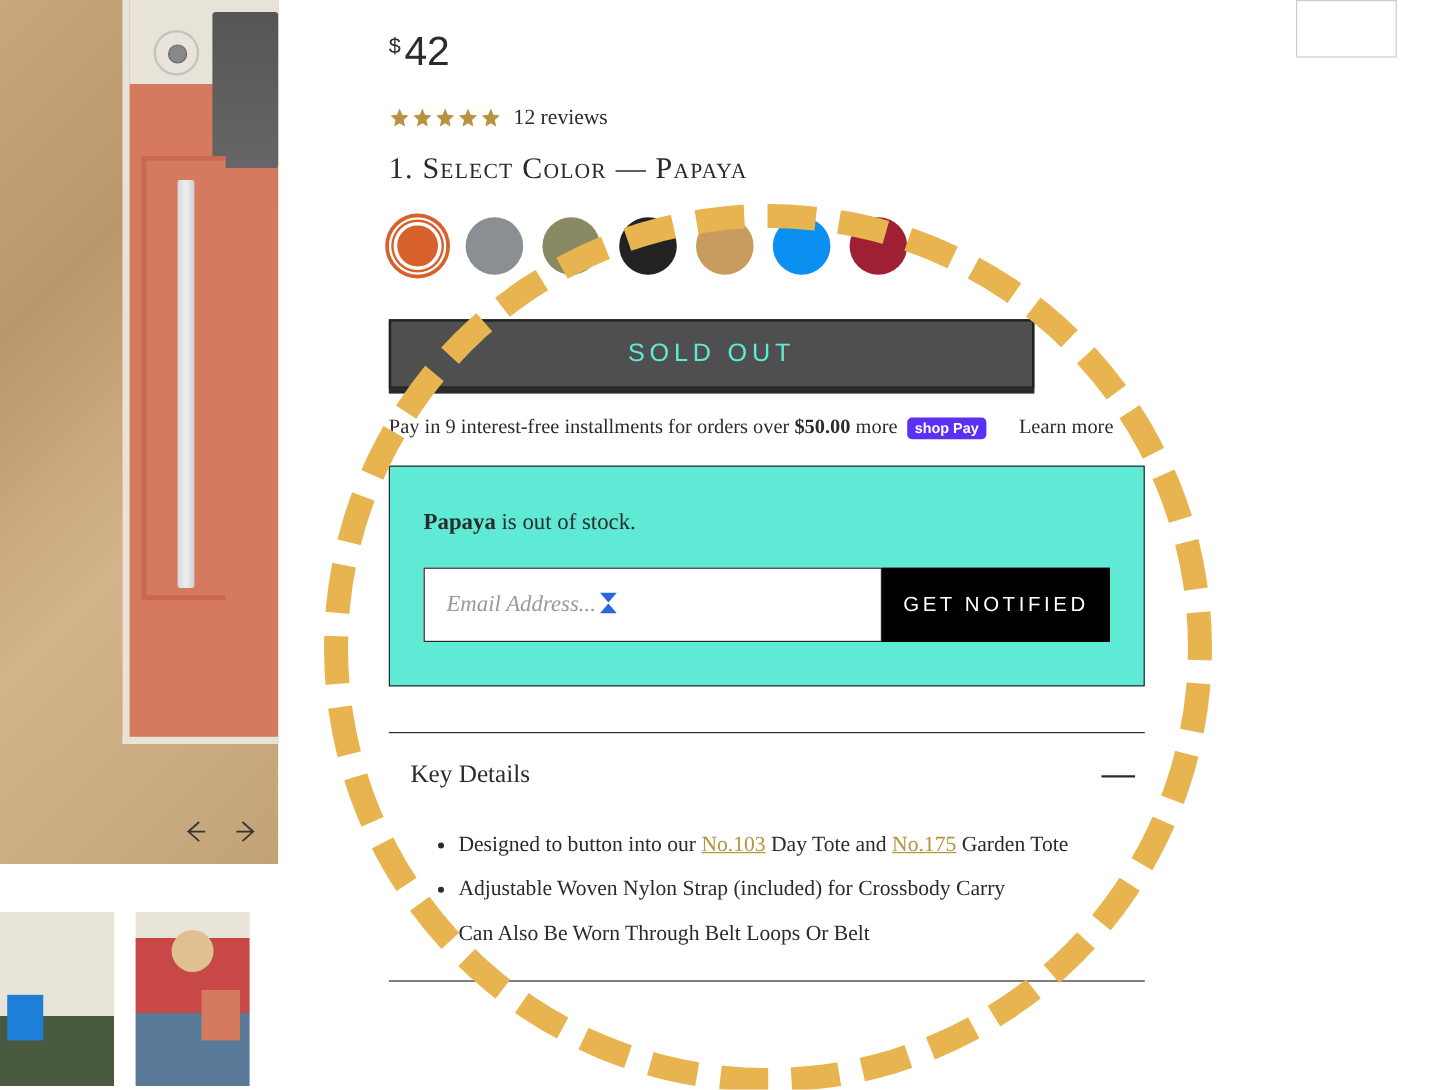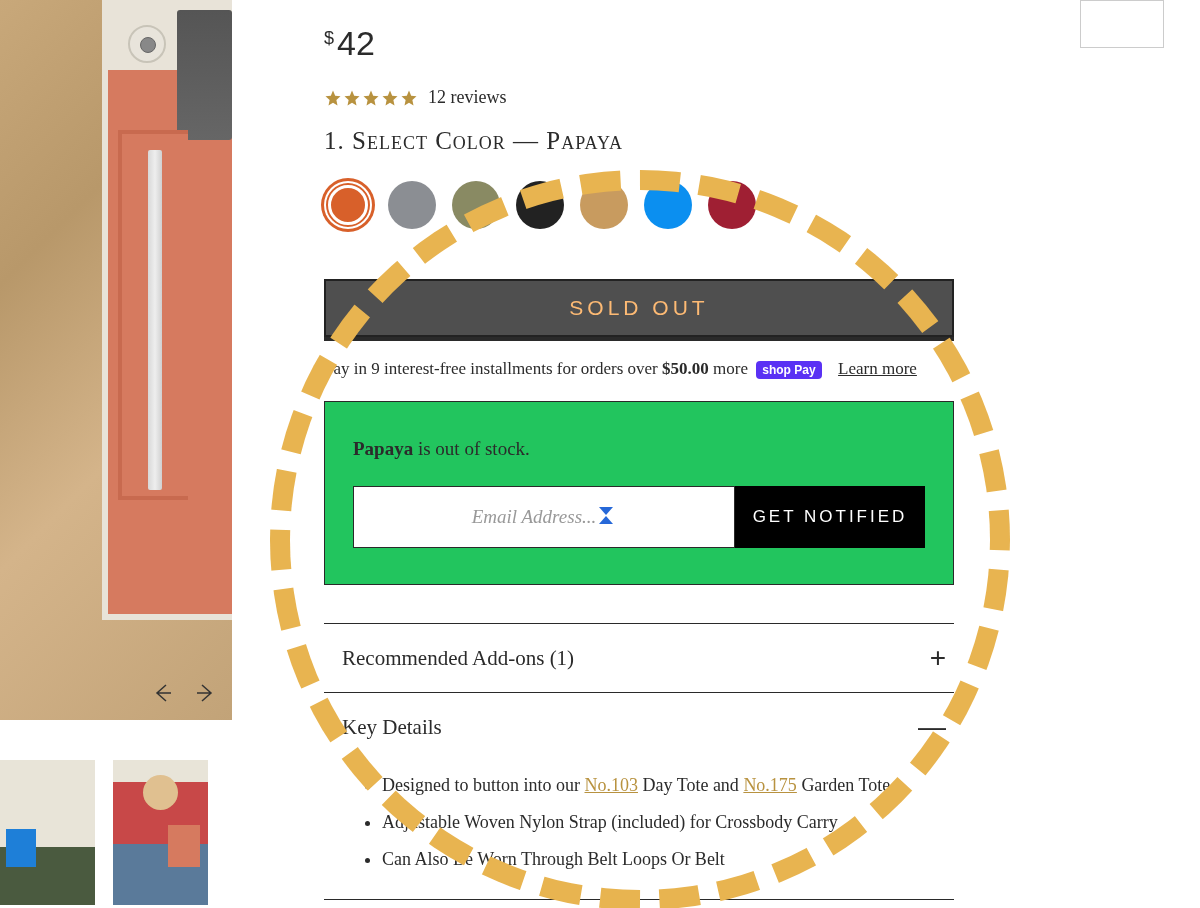--- a/index.html
+++ b/index.html
@@ -31,32 +31,32 @@
   .price .amt{font-size:34px;font-weight:400}
   .rating{display:flex;align-items:center;gap:10px;margin-top:24px}
   .stars{display:flex;gap:1px}
   .star{width:18px;height:18px;fill:#b8923f}
   .rev-cnt{font-size:18px}
   .sel-color{font-family:Georgia,serif;font-size:25px;margin-top:19px;letter-spacing:1px;font-variant:small-caps}
   .swatches{display:flex;gap:16px;margin-top:26px}
   .sw{width:48px;height:48px;border-radius:50%;cursor:pointer;position:relative}
   .sw.sel{box-shadow:0 0 0 2px #fff inset,0 0 0 3px #d8602a}
   .sw.sel::after{content:"";position:absolute;inset:4px;border:3px solid #fff;border-radius:50%}
-  .sold-out{width:630px;height:58px;margin-top:50px;background:#4f4f4f;color:#fdba74;border:2px solid #222;font-family:'Helvetica Neue',Arial,sans-serif;font-size:21px;letter-spacing:4px;font-weight:300;display:flex;align-items:center;justify-content:center;position:relative}
+  .sold-out{width:538px;height:58px;margin-top:37px;background:#4f4f4f;color:#5eead4;border:2px solid #222;font-family:'Helvetica Neue',Arial,sans-serif;font-size:21px;letter-spacing:4px;font-weight:300;display:flex;align-items:center;justify-content:center;position:relative}
   .sold-out::after{content:"";position:absolute;left:-2px;bottom:-6px;width:calc(100% + 4px);height:4px;background:#2a2a2a}
   .install{font-size:17px;margin-top:22px}
   .install b{font-weight:700}
   .shop-pay{display:inline-block;background:#5a31f4;color:#fff;font-size:12px;padding:2px 6px;border-radius:4px;font-family:Arial,sans-serif;font-weight:700;vertical-align:middle;margin:0 4px}
-  .learn{text-decoration:underline;margin-left:4px;cursor:pointer}
-  .notify-box{width:630px;border:1px solid #2a2a2a;background:#22c55e;margin-top:22px;padding:36px 28px}
+  .learn{margin-left:15px;cursor:pointer}
+  .notify-box{width:630px;border:1px solid #2a2a2a;background:#5eead4;margin-top:22px;padding:36px 28px}
   .notify-box .l1{font-size:19px}
   .notify-box .l1 b{font-weight:700}
   .notify-box .l2{font-style:italic;font-size:19px;margin-top:4px}
   .email-row{display:flex;margin-top:26px}
-  .email-in{flex:1;height:62px;border:1px solid #2a2a2a;background:#fff;padding:0 18px;font-size:19px;font-style:italic;font-family:Georgia,serif;color:#999;display:flex;align-items:center;justify-content:center}
+  .email-in{flex:1;height:62px;border:1px solid #2a2a2a;background:#fff;padding:0 18px;font-size:19px;font-style:italic;font-family:Georgia,serif;color:#999;display:flex;align-items:center;justify-content:flex-start}
   .hg{width:20px;height:20px;display:flex;flex-direction:column;align-items:center;gap:1px}
   .hg div{width:0;height:0}
   .hg .t{border-left:7px solid transparent;border-right:7px solid transparent;border-top:8px solid #2668d8}
   .hg .b{border-left:7px solid transparent;border-right:7px solid transparent;border-bottom:8px solid #2668d8}
   .notify-btn{width:190px;height:62px;background:#000;color:#fff;font-family:'Helvetica Neue',Arial,sans-serif;font-size:17px;letter-spacing:3px;display:flex;align-items:center;justify-content:center;cursor:pointer}
   .acc{width:630px;border-top:1px solid #2a2a2a;border-bottom:1px solid #2a2a2a;margin-top:38px}
   .acc-h{display:flex;justify-content:space-between;align-items:center;padding:18px 8px 18px 18px;font-size:21px;cursor:pointer}
   .acc-h .pm{font-size:28px;font-weight:300;font-family:Arial,sans-serif}
   .acc + .acc{margin-top:0;border-top:none}
   .acc ul{list-style:disc;padding:6px 0 20px 58px}
@@ -153,26 +153,20 @@
               <div class="t"></div>
               <div class="b"></div>
             </div>
         </div>
         <div class="notify-btn">GET NOTIFIED</div>
       </div>
     </div>
 
     <div class="acc">
       <div class="acc-h">
-        <span>Recommended Add-ons (1)</span>
-        <span class="pm">+</span>
-      </div>
-    </div>
-    <div class="acc">
-      <div class="acc-h">
         <span>Key Details</span>
         <span class="pm">—</span>
       </div>
       <ul>
           <li>Designed to button into our <a>No.103</a> Day Tote and <a>No.175</a> Garden Tote</li>
           <li>Adjustable Woven Nylon Strap (included) for Crossbody Carry</li>
           <li>Can Also Be Worn Through Belt Loops Or Belt</li>
         </ul>
     </div>
 

